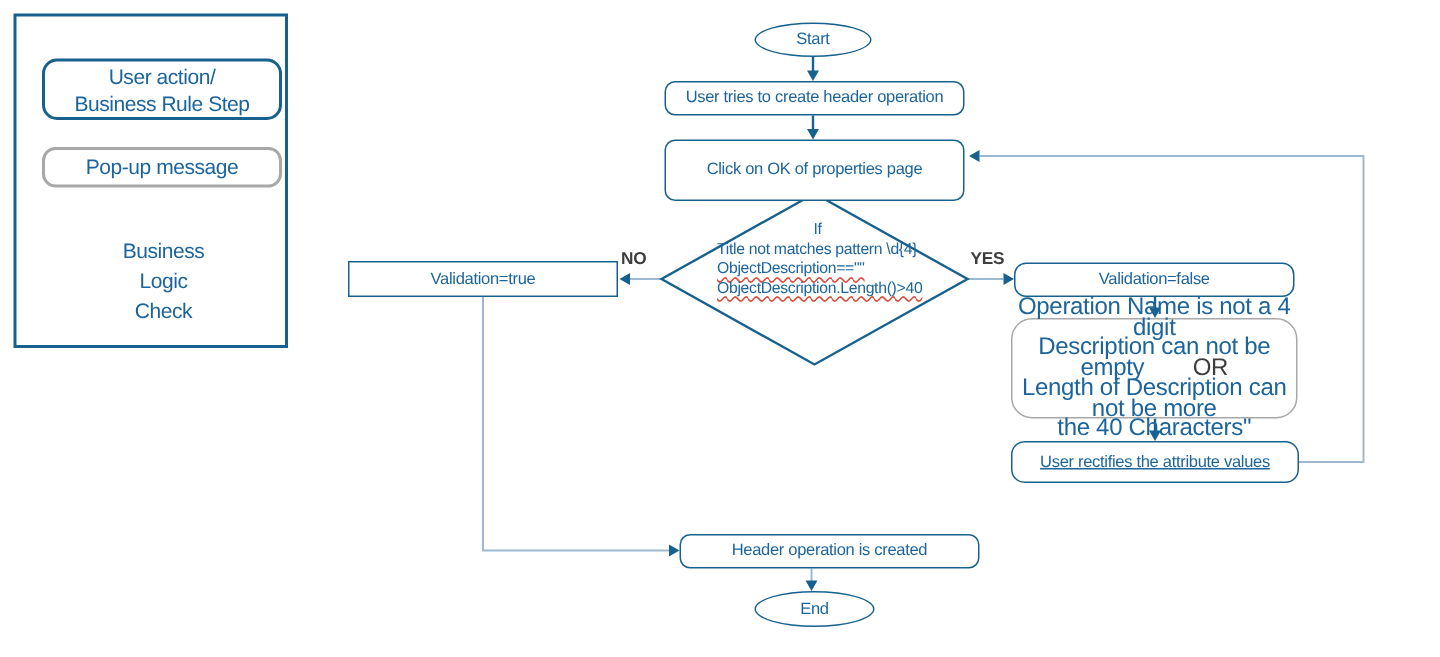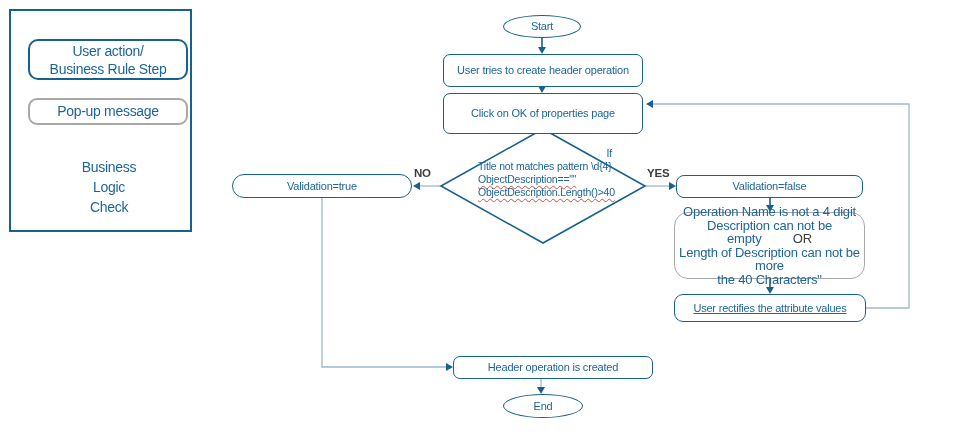--- a/index.html
+++ b/index.html
@@ -31,36 +31,36 @@
     left:17px;top:87px;width:160px;height:27px;border-width:2px;border-radius:9px;
     font-size:14px;letter-spacing:-0.3px;
   }
   .legend-diamond-text{
     left:48px;top:146px;width:100px;text-align:center;
     font-size:14px;letter-spacing:-0.3px;line-height:20px;color:#1c649c;
   }
   
   .start-node{left:503px;top:15px;width:78px;height:23px;}
   .end-node{left:503px;top:394px;width:80px;height:24px;}
-  .n-create{left:443px;top:54px;width:200px;height:33px;}
+  .n-create{left:443px;top:54px;width:200px;height:23px;}
   .n-clickok{left:443px;top:93px;width:200px;height:41px;}
-  .n-valtrue{left:232px;top:174px;width:180px;height:24px;border-radius:12px;}
+  .n-valtrue{left:232px;top:174px;width:180px;height:24px;border-radius:0;}
   .n-valfalse{left:676px;top:175px;width:187px;height:23px;border-radius:8px;}
   .n-popup{
     left:674px;top:212px;width:191px;height:67px;border-radius:14px;
-    flex-direction:column;font-size:13px;line-height:13.5px;letter-spacing:-0.2px;
+    flex-direction:column;font-size:16px;line-height:13.5px;letter-spacing:-0.2px;
   }
   .n-rectify{left:674px;top:294px;width:192px;height:28px;border-radius:9px;text-decoration:underline;}
   .n-created{left:453px;top:356px;width:200px;height:23px;}
   
   .decision-text{
     left:478px;top:147px;width:134px;color:#1c649c;
     font-size:10.5px;line-height:13px;letter-spacing:-0.2px;text-align:left;
   }
-  .decision-text .c{text-align:right;}
+  .decision-text .c{text-align:center;}
   .squiggle{
     text-decoration-line:underline;text-decoration-style:wavy;
     text-decoration-color:#dd4b39;text-decoration-thickness:1px;
     text-underline-offset:2px;
   }
   .branch-label{
     font-size:11.5px;color:#3d3d3d;letter-spacing:-0.2px;font-weight:600;
   }
   .lbl-no{left:414px;top:167px;}
   .lbl-yes{left:647px;top:167px;}

